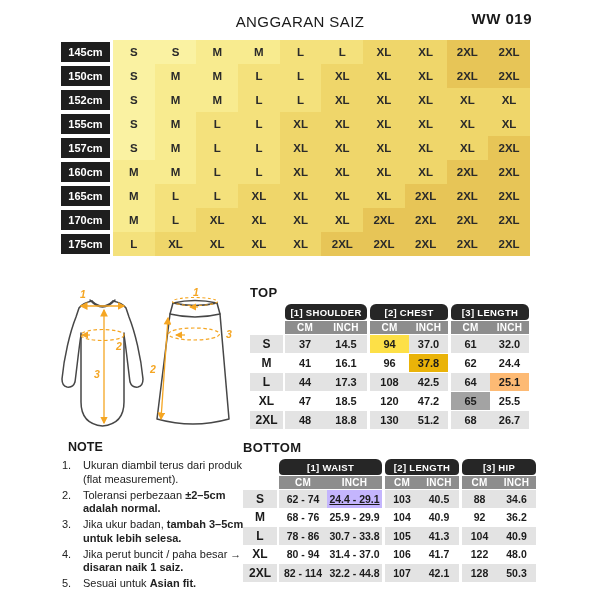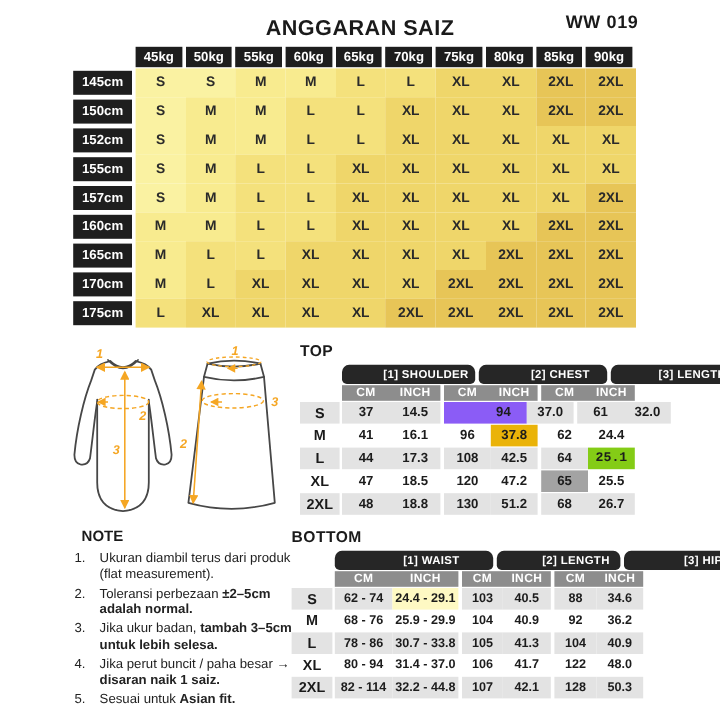--- a/index.html
+++ b/index.html
@@ -3,21 +3,21 @@
 <meta charset="utf-8">
 <style>
   html,body{margin:0;padding:0;}
   body{
     width:600px;height:600px;position:relative;background:#ffffff;
     font-family:"Liberation Sans",sans-serif;color:#1a1a1a;overflow:hidden;
   }
   .abs{position:absolute;}
 
   
-  .main-title{left:0;right:0;top:13px;text-align:center;font-size:18px;font-weight:bold;letter-spacing:.4px;}
+  .main-title{left:0;right:0;top:13px;text-align:center;font-size:15px;font-weight:normal;letter-spacing:.4px;}
   .code{top:10px;right:68px;font-size:15px;font-weight:bold;letter-spacing:.5px;}
 
   
   .matrix{left:61px;top:39px;}
   .mx-header{display:flex;margin-left:52px;height:17px;}
   .mx-header .wbox{width:38.7px;margin-right:3px;background:#1e1e1e;color:#fff;
     font-size:11px;font-weight:bold;display:flex;align-items:center;justify-content:center;}
   .mx-header .wbox:last-child{margin-right:0;}
   .mx-body{margin-top:1px;}
   .mx-row{display:flex;height:24px;}
@@ -29,21 +29,21 @@
 
   
   .sketch{left:40px;top:287px;}
 
   
   .sec-title{font-size:13px;font-weight:bold;letter-spacing:.4px;margin:0 0 4px 0;}
   .mtable{display:block;}
   .pill-row,.unit-row,.d-row{display:flex;}
   .pill{background:#262626;color:#fff;border-radius:6px 6px 4px 4px;height:16px;
     display:flex;align-items:center;justify-content:center;
-    font-size:9.5px;font-weight:bold;letter-spacing:.3px;margin-right:3px;padding-left:29px;}
+    font-size:9.5px;font-weight:bold;letter-spacing:.3px;margin-right:3px;}
   .pill:last-child{margin-right:0;}
   .spacer{flex:none;}
   .unit-group{display:flex;background:#8d8d8d;height:13px;margin-right:3px;margin-top:1px;}
   .unit-group:last-child{margin-right:0;}
   .unit-cell{color:#fff;font-size:10px;font-weight:bold;display:flex;align-items:center;justify-content:center;letter-spacing:.3px;}
   .d-row{margin-top:1px;}
   .d-label{font-size:12px;font-weight:bold;display:flex;align-items:center;justify-content:center;margin-right:2px;}
   .d-group{display:flex;margin-right:3px;}
   .d-group:last-child{margin-right:0;}
   .d-cell{font-size:11px;font-weight:bold;color:#1c1c1c;display:flex;align-items:center;justify-content:center;}
@@ -58,32 +58,20 @@
   .note-num{width:13px;flex:none;margin-right:8px;text-align:left;}
   .note-text b{font-weight:bold;}
 </style>
 </head>
 <body>
 
 <div class="abs main-title">ANGGARAN SAIZ</div>
 <div class="abs code">WW 019</div>
 
 <div class="abs matrix">
-  <div class="mx-header" id="mxHeader">
-      <div class="wbox">45kg</div>
-      <div class="wbox">50kg</div>
-      <div class="wbox">55kg</div>
-      <div class="wbox">60kg</div>
-      <div class="wbox">65kg</div>
-      <div class="wbox">70kg</div>
-      <div class="wbox">75kg</div>
-      <div class="wbox">80kg</div>
-      <div class="wbox">85kg</div>
-      <div class="wbox">90kg</div>
-    </div>
   <div class="mx-body" id="mxBody">
       <div class="mx-row">
         <div class="mx-labelwrap">
           <div class="mx-label">145cm</div>
         </div>
         <div class="mx-cell" style="background: rgb(250, 242, 162);">S</div>
         <div class="mx-cell" style="background: rgb(250, 242, 162);">S</div>
         <div class="mx-cell" style="background: rgb(248, 235, 143);">M</div>
         <div class="mx-cell" style="background: rgb(248, 235, 143);">M</div>
         <div class="mx-cell" style="background: rgb(244, 225, 124);">L</div>
@@ -288,21 +276,21 @@
           <div class="unit-cell" style="width: 39px;">INCH</div>
         </div>
       </div>
       <div class="d-row" style="height: 18px;">
         <div class="d-label" style="width: 33px; background: rgb(227, 227, 227);">S</div>
         <div class="d-group">
           <div class="d-cell" style="width: 40px; background: rgb(227, 227, 227);">37</div>
           <div class="d-cell" style="width: 42px; background: rgb(227, 227, 227);">14.5</div>
         </div>
         <div class="d-group">
-          <div class="d-cell" style="width: 39px; background: #8b5cf6; padding-left: 30px;">94</div>
+          <div class="d-cell" style="width: 39px; background: #fde047;">94</div>
           <div class="d-cell" style="width: 39px; background: rgb(227, 227, 227);">37.0</div>
         </div>
         <div class="d-group">
           <div class="d-cell" style="width: 39px; background: rgb(227, 227, 227);">61</div>
           <div class="d-cell" style="width: 39px; background: rgb(227, 227, 227);">32.0</div>
         </div>
       </div>
       <div class="d-row" style="height: 18px;">
         <div class="d-label" style="width: 33px; background: rgb(255, 255, 255);">M</div>
         <div class="d-group">
@@ -323,21 +311,21 @@
         <div class="d-group">
           <div class="d-cell" style="width: 40px; background: rgb(227, 227, 227);">44</div>
           <div class="d-cell" style="width: 42px; background: rgb(227, 227, 227);">17.3</div>
         </div>
         <div class="d-group">
           <div class="d-cell" style="width: 39px; background: rgb(227, 227, 227);">108</div>
           <div class="d-cell" style="width: 39px; background: rgb(227, 227, 227);">42.5</div>
         </div>
         <div class="d-group">
           <div class="d-cell" style="width: 39px; background: rgb(227, 227, 227);">64</div>
-          <div class="d-cell" style="width: 39px; background: #84cc16; font-family: Liberation Mono, monospace;">25.1</div>
+          <div class="d-cell" style="width: 39px; background: #fdba74;">25.1</div>
         </div>
       </div>
       <div class="d-row" style="height: 18px;">
         <div class="d-label" style="width: 33px; background: rgb(255, 255, 255);">XL</div>
         <div class="d-group">
           <div class="d-cell" style="width: 40px; background: rgb(255, 255, 255);">47</div>
           <div class="d-cell" style="width: 42px; background: rgb(255, 255, 255);">18.5</div>
         </div>
         <div class="d-group">
           <div class="d-cell" style="width: 39px; background: rgb(255, 255, 255);">120</div>
@@ -413,21 +401,21 @@
         </div>
         <div class="unit-group">
           <div class="unit-cell" style="width: 35px;">CM</div>
           <div class="unit-cell" style="width: 39px;">INCH</div>
         </div>
       </div>
       <div class="d-row" style="height: 17.5px;">
         <div class="d-label" style="width: 34px; background: rgb(227, 227, 227);">S</div>
         <div class="d-group">
           <div class="d-cell" style="width: 48px; background: rgb(227, 227, 227);">62 - 74</div>
-          <div class="d-cell" style="width: 55px; background: #fef9c3;">24.4 - 29.1</div>
+          <div class="d-cell" style="width: 55px; background: #c4b5fd; text-decoration: underline;">24.4 - 29.1</div>
         </div>
         <div class="d-group">
           <div class="d-cell" style="width: 34px; background: rgb(227, 227, 227);">103</div>
           <div class="d-cell" style="width: 40px; background: rgb(227, 227, 227);">40.5</div>
         </div>
         <div class="d-group">
           <div class="d-cell" style="width: 35px; background: rgb(227, 227, 227);">88</div>
           <div class="d-cell" style="width: 39px; background: rgb(227, 227, 227);">34.6</div>
         </div>
       </div>

